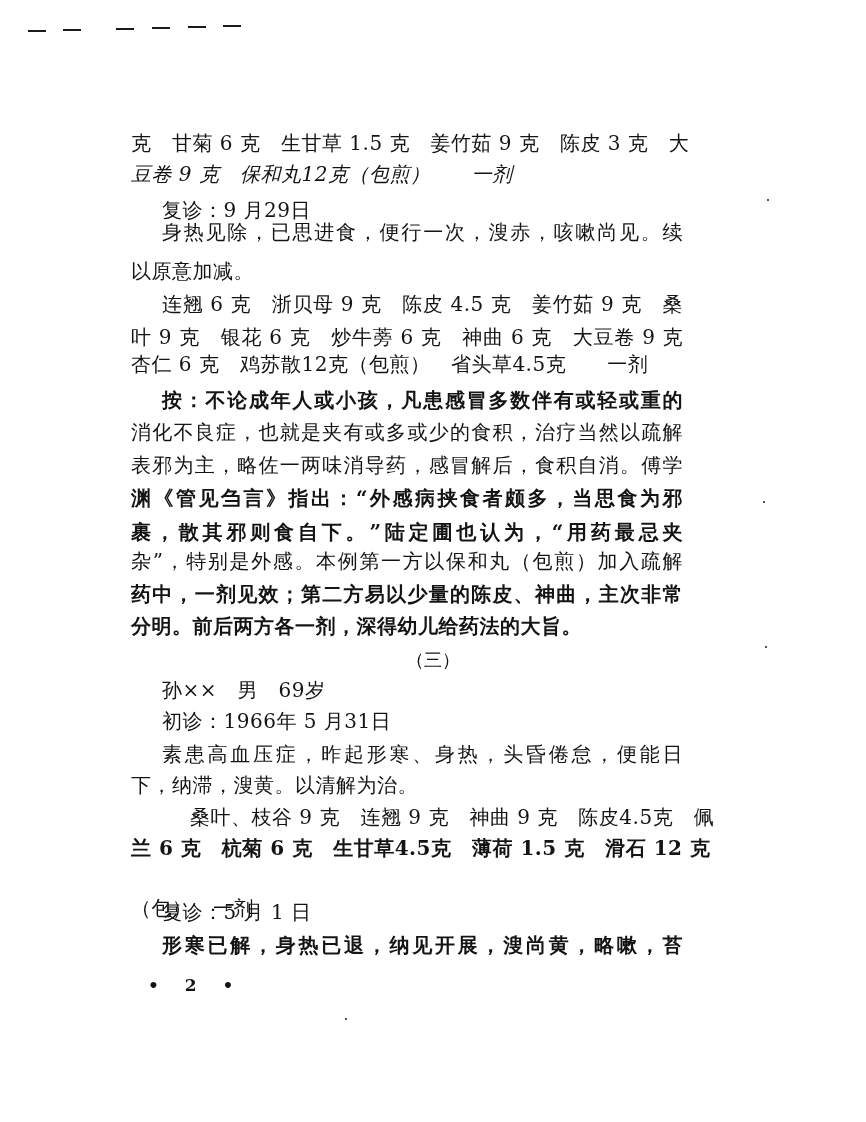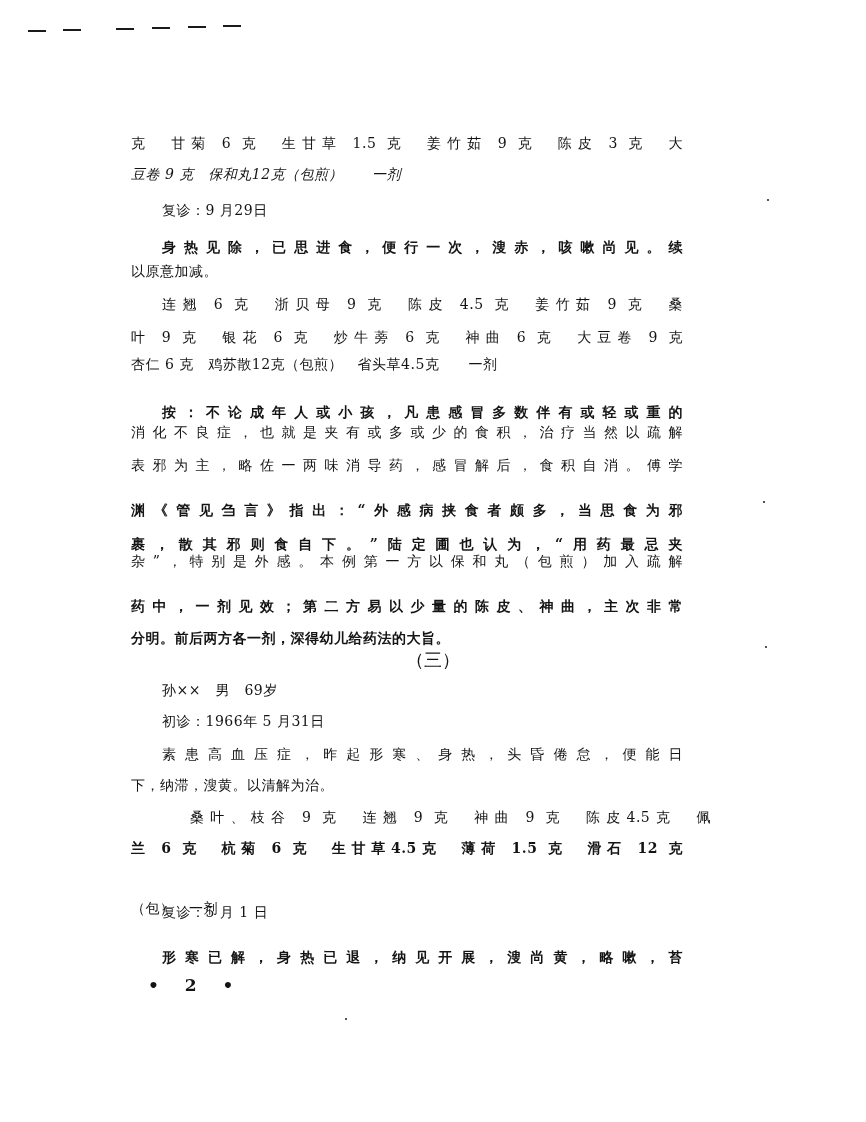--- a/index.html
+++ b/index.html
@@ -1,42 +1,42 @@
 <!DOCTYPE html>
 <html><head>
 <meta charset="utf-8">
 <style>
   html, body { margin:0; padding:0; background:#ffffff; }
   body { width:866px; height:1122px; position:relative; overflow:hidden;
          font-family: "DejaVu Serif", "Liberation Serif", serif; color:#141414; }
   .dash { position:absolute; height:2px; background:#1a1a1a; width:18px; }
-  .line { position:absolute; left:131px; width:552px; font-size:14px; line-height:22px;
+  .line { position:absolute; left:131px; width:552px; font-size:20px; line-height:22px;
           white-space:nowrap; text-align:justify; text-align-last:justify; letter-spacing:0.5px; }
   .line.ind { left:162px; width:521px; }
   .line.short { text-align-last:left; }
-  .line.bold { font-weight:bold;margin-top:12px; }
+  .line.bold { font-weight:bold; }
   .center { position:absolute; left:0; width:866px; text-align:center; font-size:18px; line-height:22px; }
   .pagenum { position:absolute; left:148px; top:975px; font-size:17px; font-weight:bold; letter-spacing:10px; }
   .speck { position:absolute; width:2px; height:2px; background:#555; }
 </style>
 </head>
 <body>
 
 <div class="dash" style="left:28px;top:30px;"></div>
 <div class="dash" style="left:63px;top:29px;"></div>
 <div class="dash" style="left:116px;top:28px;"></div>
 <div class="dash" style="left:152px;top:27px;"></div>
 <div class="dash" style="left:188px;top:26px;"></div>
 <div class="dash" style="left:223px;top:25px;"></div>
 
 <div>
   <div class="line" style="top:132px;">克　甘菊 6 克　生甘草 1.5 克　姜竹茹 9 克　陈皮 3 克　大</div>
   <div class="line short" style="top:163px;font-style:italic;">豆卷 9 克　保和丸12克（包煎）　　一剂</div>
   <div class="line ind short" style="top:199px;">复诊：9 月29日</div>
-  <div class="line ind" style="top:236px;font-weight:bold;">身热见除，已思进食，便行一次，溲赤，咳嗽尚见。续</div>
+  <div class="line ind" style="top:221px;">身热见除，已思进食，便行一次，溲赤，咳嗽尚见。续</div>
   <div class="line short" style="top:260px;">以原意加减。</div>
   <div class="line ind" style="top:293px;">连翘 6 克　浙贝母 9 克　陈皮 4.5 克　姜竹茹 9 克　桑</div>
   <div class="line" style="top:326px;">叶 9 克　银花 6 克　炒牛蒡 6 克　神曲 6 克　大豆卷 9 克</div>
   <div class="line short" style="top:353px;">杏仁 6 克　鸡苏散12克（包煎）　省头草4.5克　　一剂</div>
   <div class="line ind bold" style="top:389px;">按：不论成年人或小孩，凡患感冒多数伴有或轻或重的</div>
   <div class="line" style="top:421px;">消化不良症，也就是夹有或多或少的食积，治疗当然以疏解</div>
   <div class="line" style="top:454px;">表邪为主，略佐一两味消导药，感冒解后，食积自消。傅学</div>
   <div class="line bold" style="top:487px;">渊《管见刍言》指出：“外感病挟食者颇多，当思食为邪</div>
   <div class="line bold" style="top:521px;">裹，散其邪则食自下。”陆定圃也认为，“用药最忌夹</div>
   <div class="line" style="top:550px;">杂”，特别是外感。本例第一方以保和丸（包煎）加入疏解</div>

